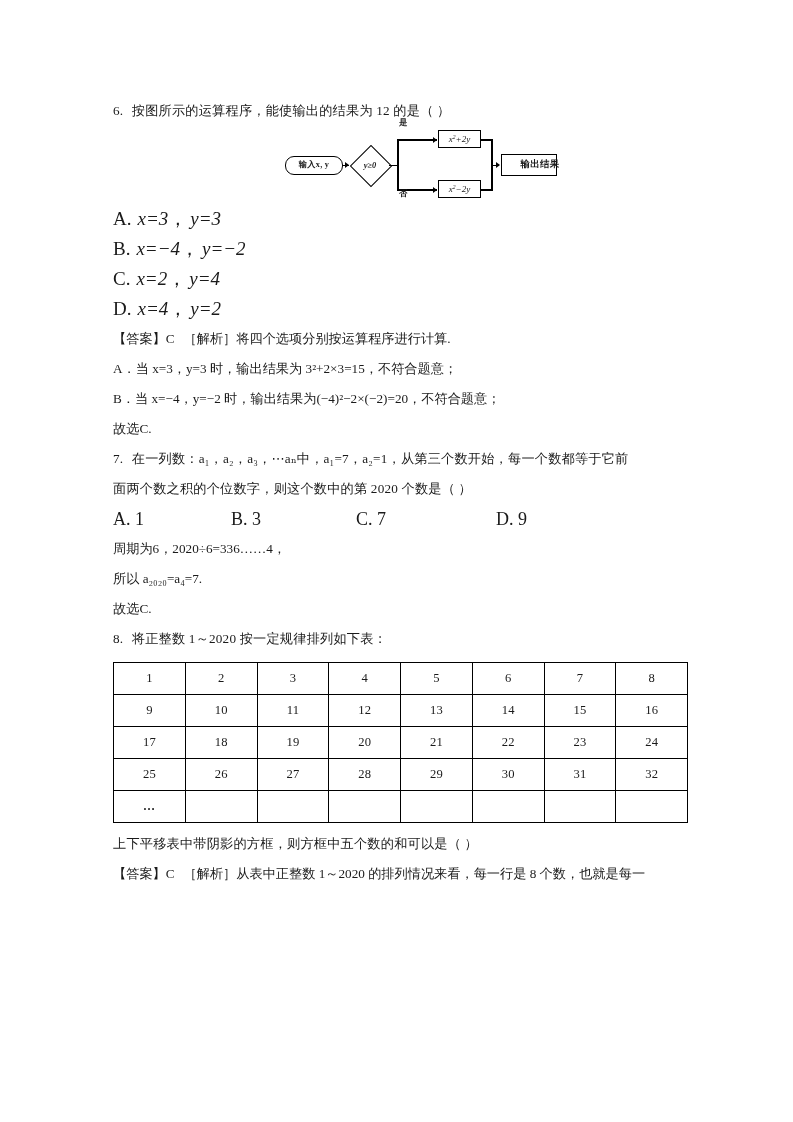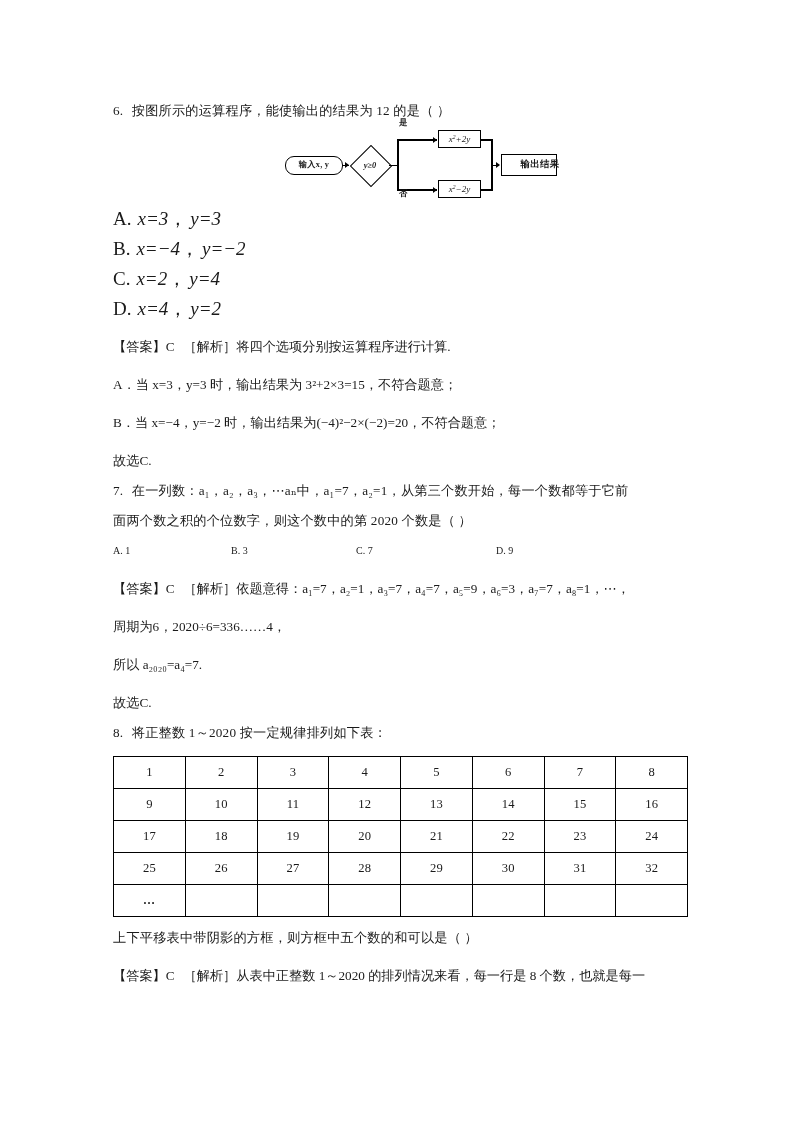--- a/index.html
+++ b/index.html
@@ -35,37 +35,36 @@
     white-space: nowrap;
   }
 
   .opt-line {
     font-size: 19px;
     line-height: 30px;
     white-space: nowrap;
   }
 
   .opt-row {
-    font-size: 10px;
+    font-size: 18px;
     line-height: 30px;
     display: block;
     white-space: nowrap;
   }
   .opt-row .opt {
     display: inline-block;
   }
   .opt-row .opt.o1 { width: 118px; }
   .opt-row .opt.o2 { width: 125px; }
   .opt-row .opt.o3 { width: 140px; }
 
   .ans-line {
     font-size: 13.2px;
     line-height: 30px;
     white-space: nowrap;
-    margin-top: 8px;
   }
   .ans-gap { display: inline-block; width: 9px; }
 
   var, .ital {
     font-style: italic;
     font-family: "Liberation Serif", "DejaVu Serif", serif;
   }
   sup {
     font-size: 0.62em;
     line-height: 0;
@@ -251,23 +250,20 @@
     <div class="q-line">
       <span>7.</span>
       <span style="display:inline-block;width:5px"></span><span>在一列数：a₁，a₂，a₃，⋯aₙ中，a₁=7，a₂=1，从第三个数开始，每一个数都等于它前</span>
     </div>
     <div class="q-line">面两个数之积的个位数字，则这个数中的第 2020 个数是（      ）</div>
 
     <div class="opt-row">
       <span class="opt o1"><span>A.</span> <span>1</span></span><span class="opt o2"><span>B.</span> <span>3</span></span><span class="opt o3"><span>C.</span> <span>7</span></span><span class="opt"><span>D.</span> <span>9</span></span>
     </div>
 
-    <div class="ans-line">
-      <span>【答案】</span><span>C</span><span class="ans-gap"></span><span>［解析］</span><span>依题意得：a₁=7，a₂=1，a₃=7，a₄=7，a₅=9，a₆=3，a₇=7，a₈=1，⋯，</span>
-    </div>
     <div class="ans-line">周期为6，2020÷6=336……4，</div>
     <div class="ans-line">所以 a₂₀₂₀=a₄=7.</div>
     <div class="ans-line">故选C.</div>
 
     <div class="q-line">
       <span>8.</span>
       <span style="display:inline-block;width:5px"></span><span>将正整数 1～2020 按一定规律排列如下表：</span>
     </div>
 
     <table class="num-table">

